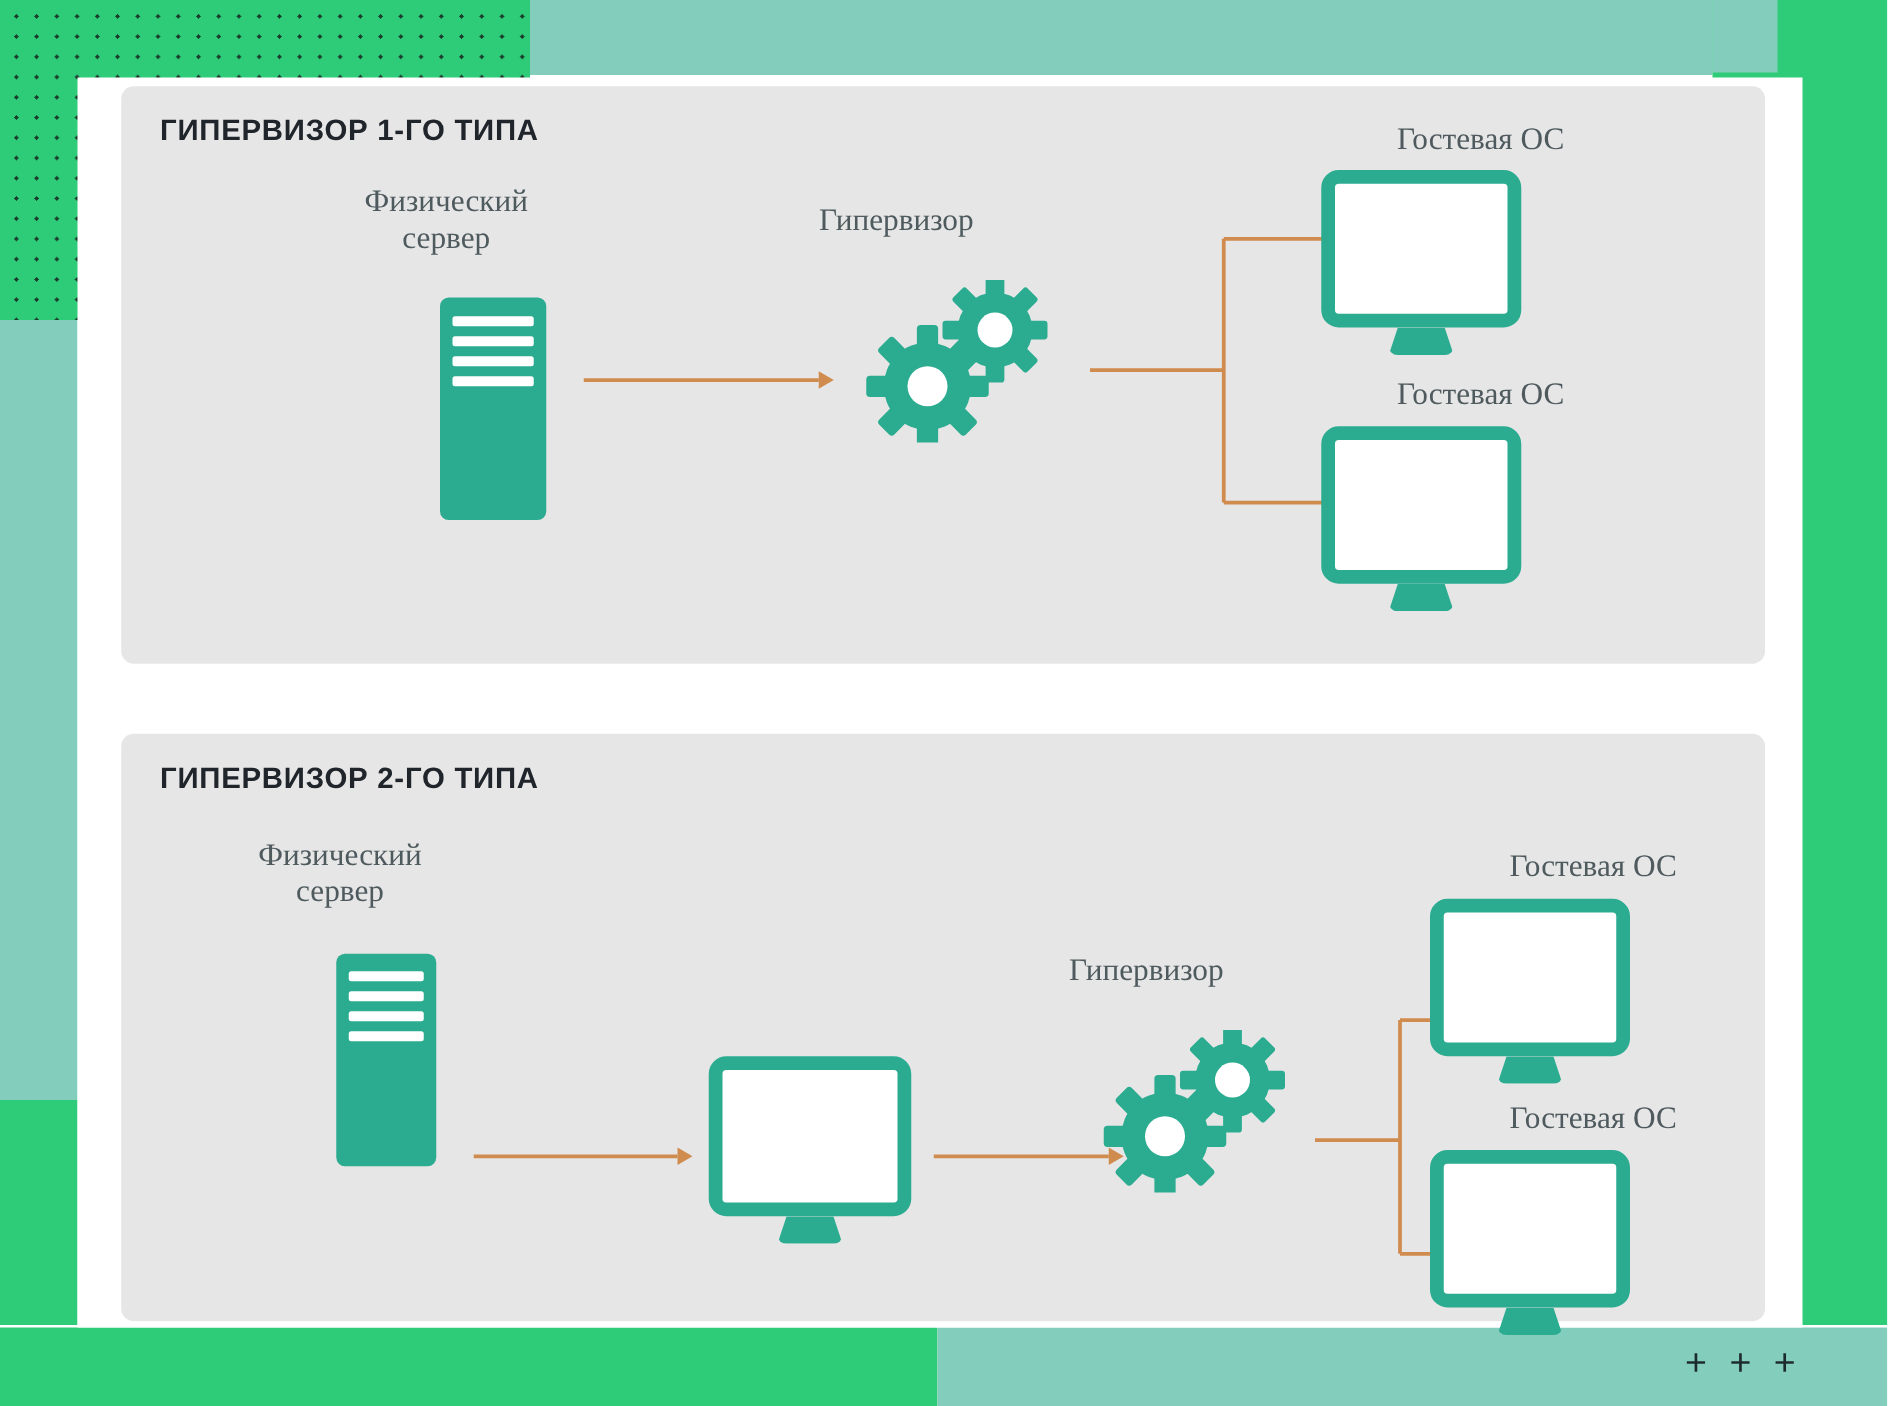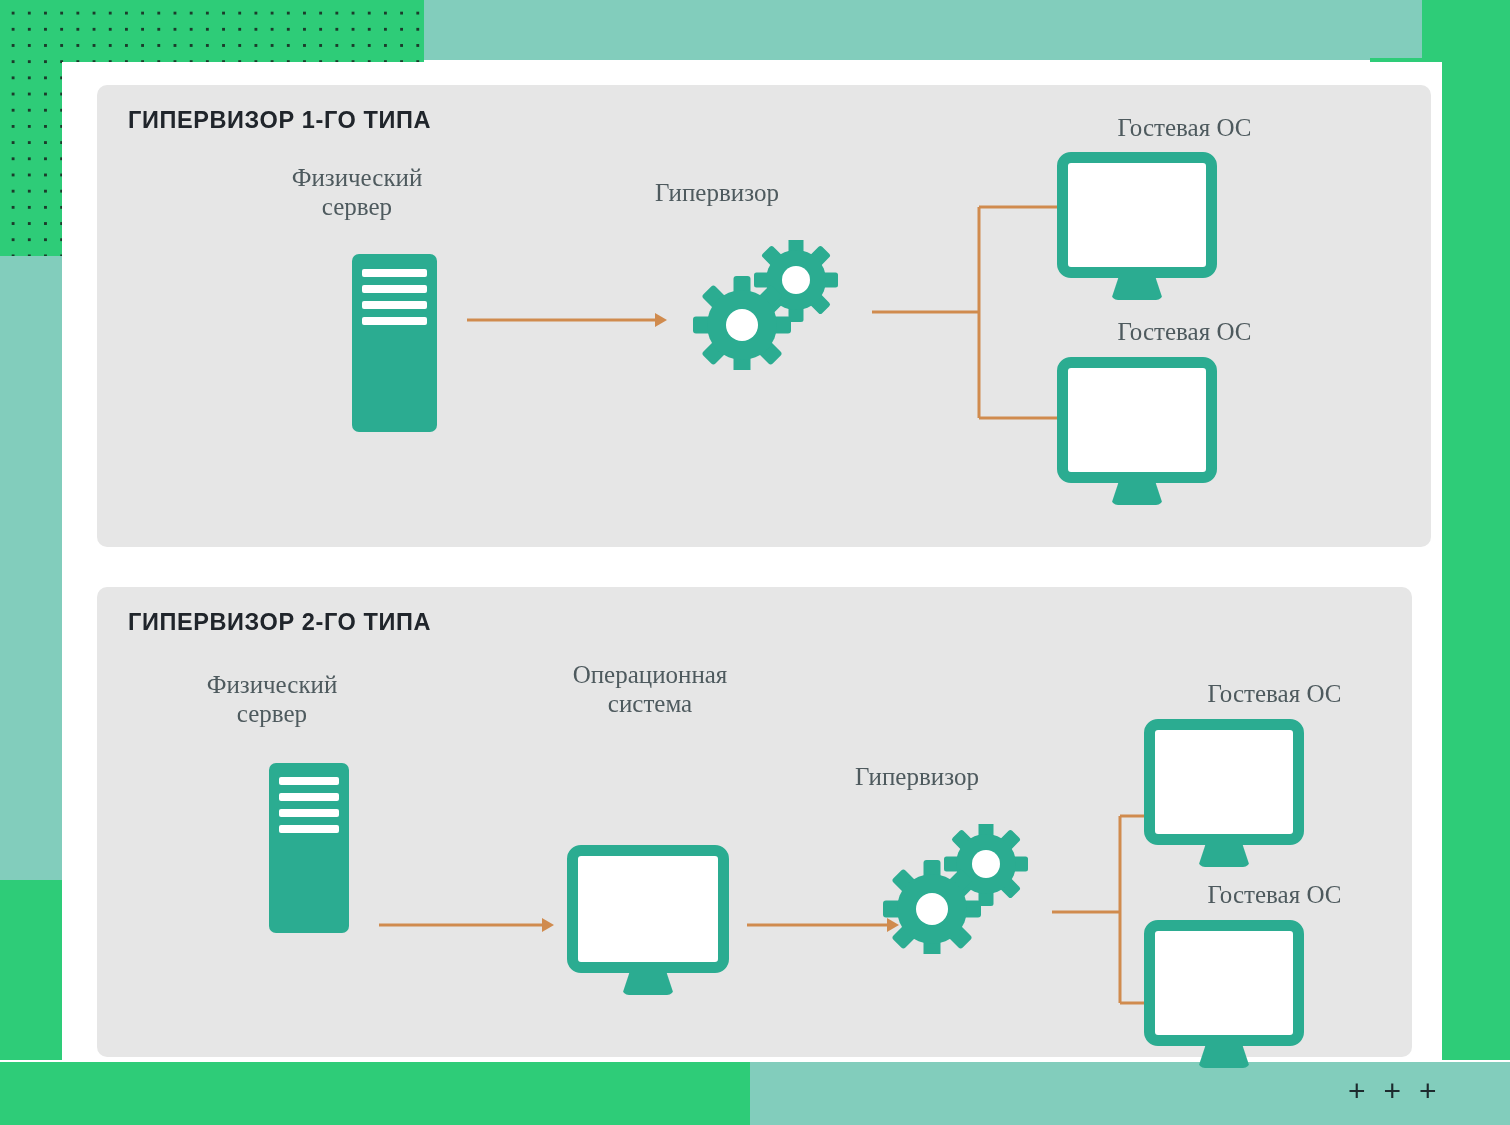--- a/index.html
+++ b/index.html
@@ -79,21 +79,21 @@
   }
 
   
   .panel {
     position: absolute;
     background: #e6e6e6;
     border-radius: 10px;
     left: 35px;
     width: 1315px;
   }
-  .panel-1 { top: 23px;  height: 462px; padding-left: 19px; }
+  .panel-1 { top: 7px;  height: 462px; }
   .panel-2 { top: 513px; height: 470px; margin-top: 12px; }
 
   .panel-title {
     position: absolute;
     left: 31px;
     top: 22px;
     font-size: 23.5px;
     font-weight: bold;
     letter-spacing: 0.6px;
     color: #20252b;
@@ -277,22 +277,20 @@
         <div class="bar" style="top:62px;"></div>
       </div>
 
       <div class="conn" style="left:282px; top:328px;">
         <svg width="175" height="20" viewBox="0 0 175 20">
           <line x1="0" y1="10" x2="163" y2="10" stroke="#D08B4E" stroke-width="3"></line>
           <polygon points="163,3 175,10 163,17" fill="#D08B4E"></polygon>
         </svg>
       </div>
 
-      <div class="node-label" style="left:418px; top:73px; width:270px;">Операционная
-система</div>
       <div class="monitor" style="left:470px; top:258px; width:162px; height:150px;">
         <div class="screen" style="height:128px;"></div>
         <div class="stand" style="top:128px;"></div>
       </div>
 
       <div class="conn" style="left:650px; top:328px;">
         <svg width="152" height="20" viewBox="0 0 152 20">
           <line x1="0" y1="10" x2="140" y2="10" stroke="#D08B4E" stroke-width="3"></line>
           <polygon points="140,3 152,10 140,17" fill="#D08B4E"></polygon>
         </svg>

